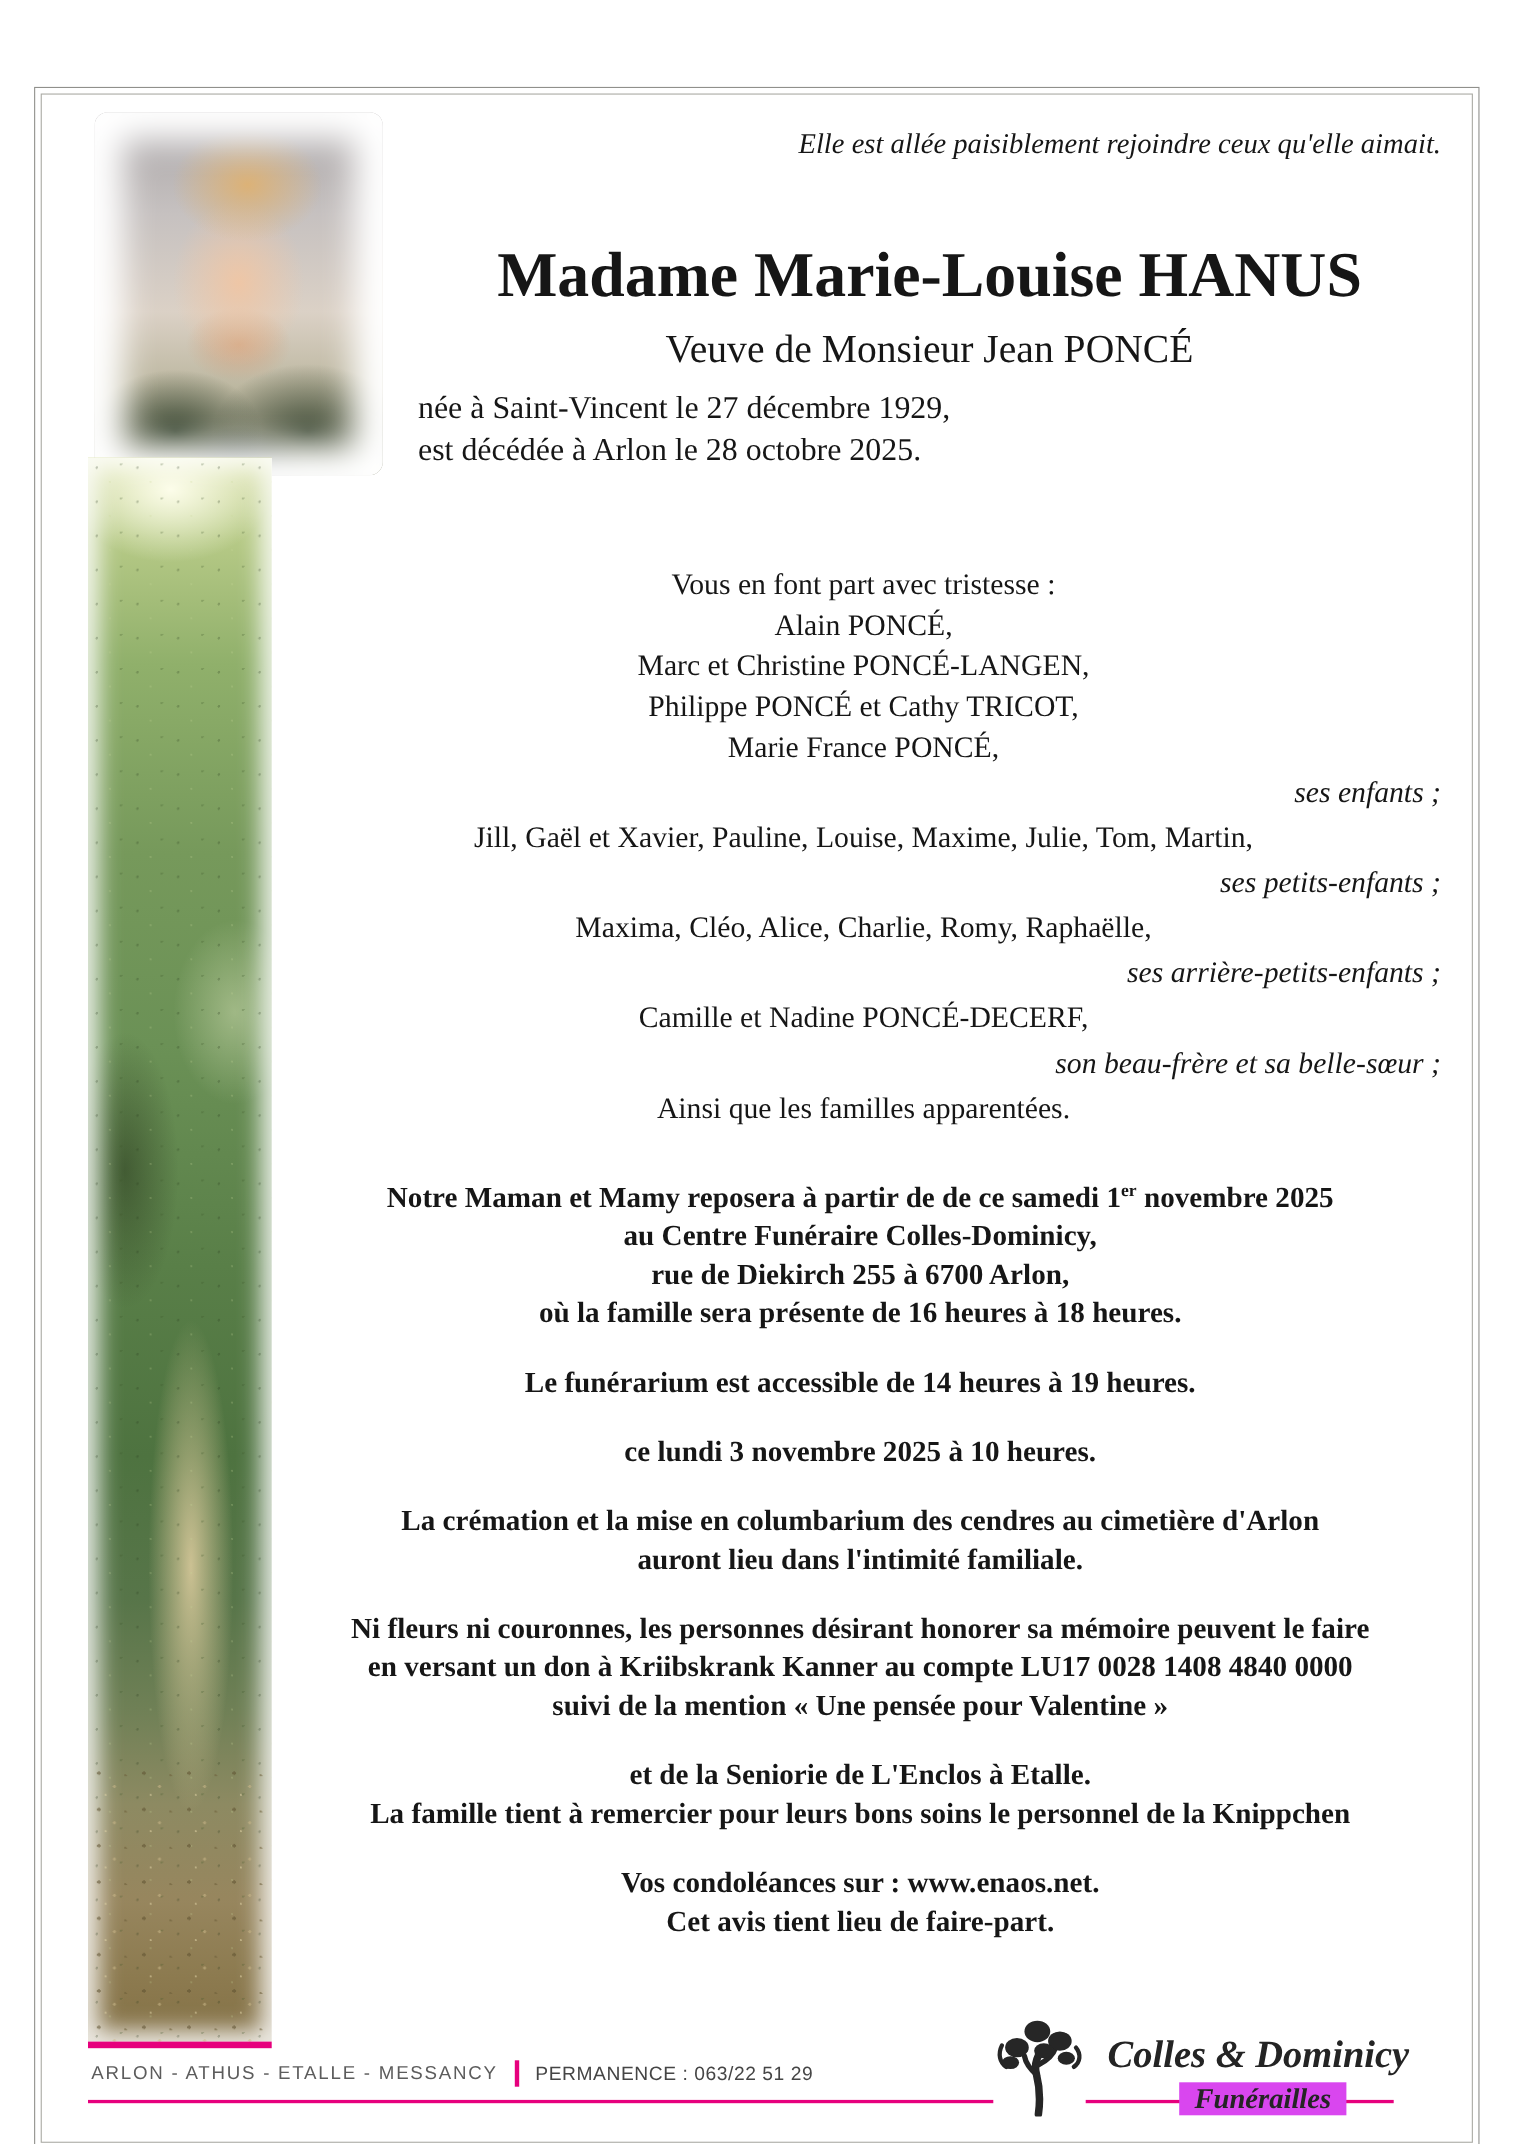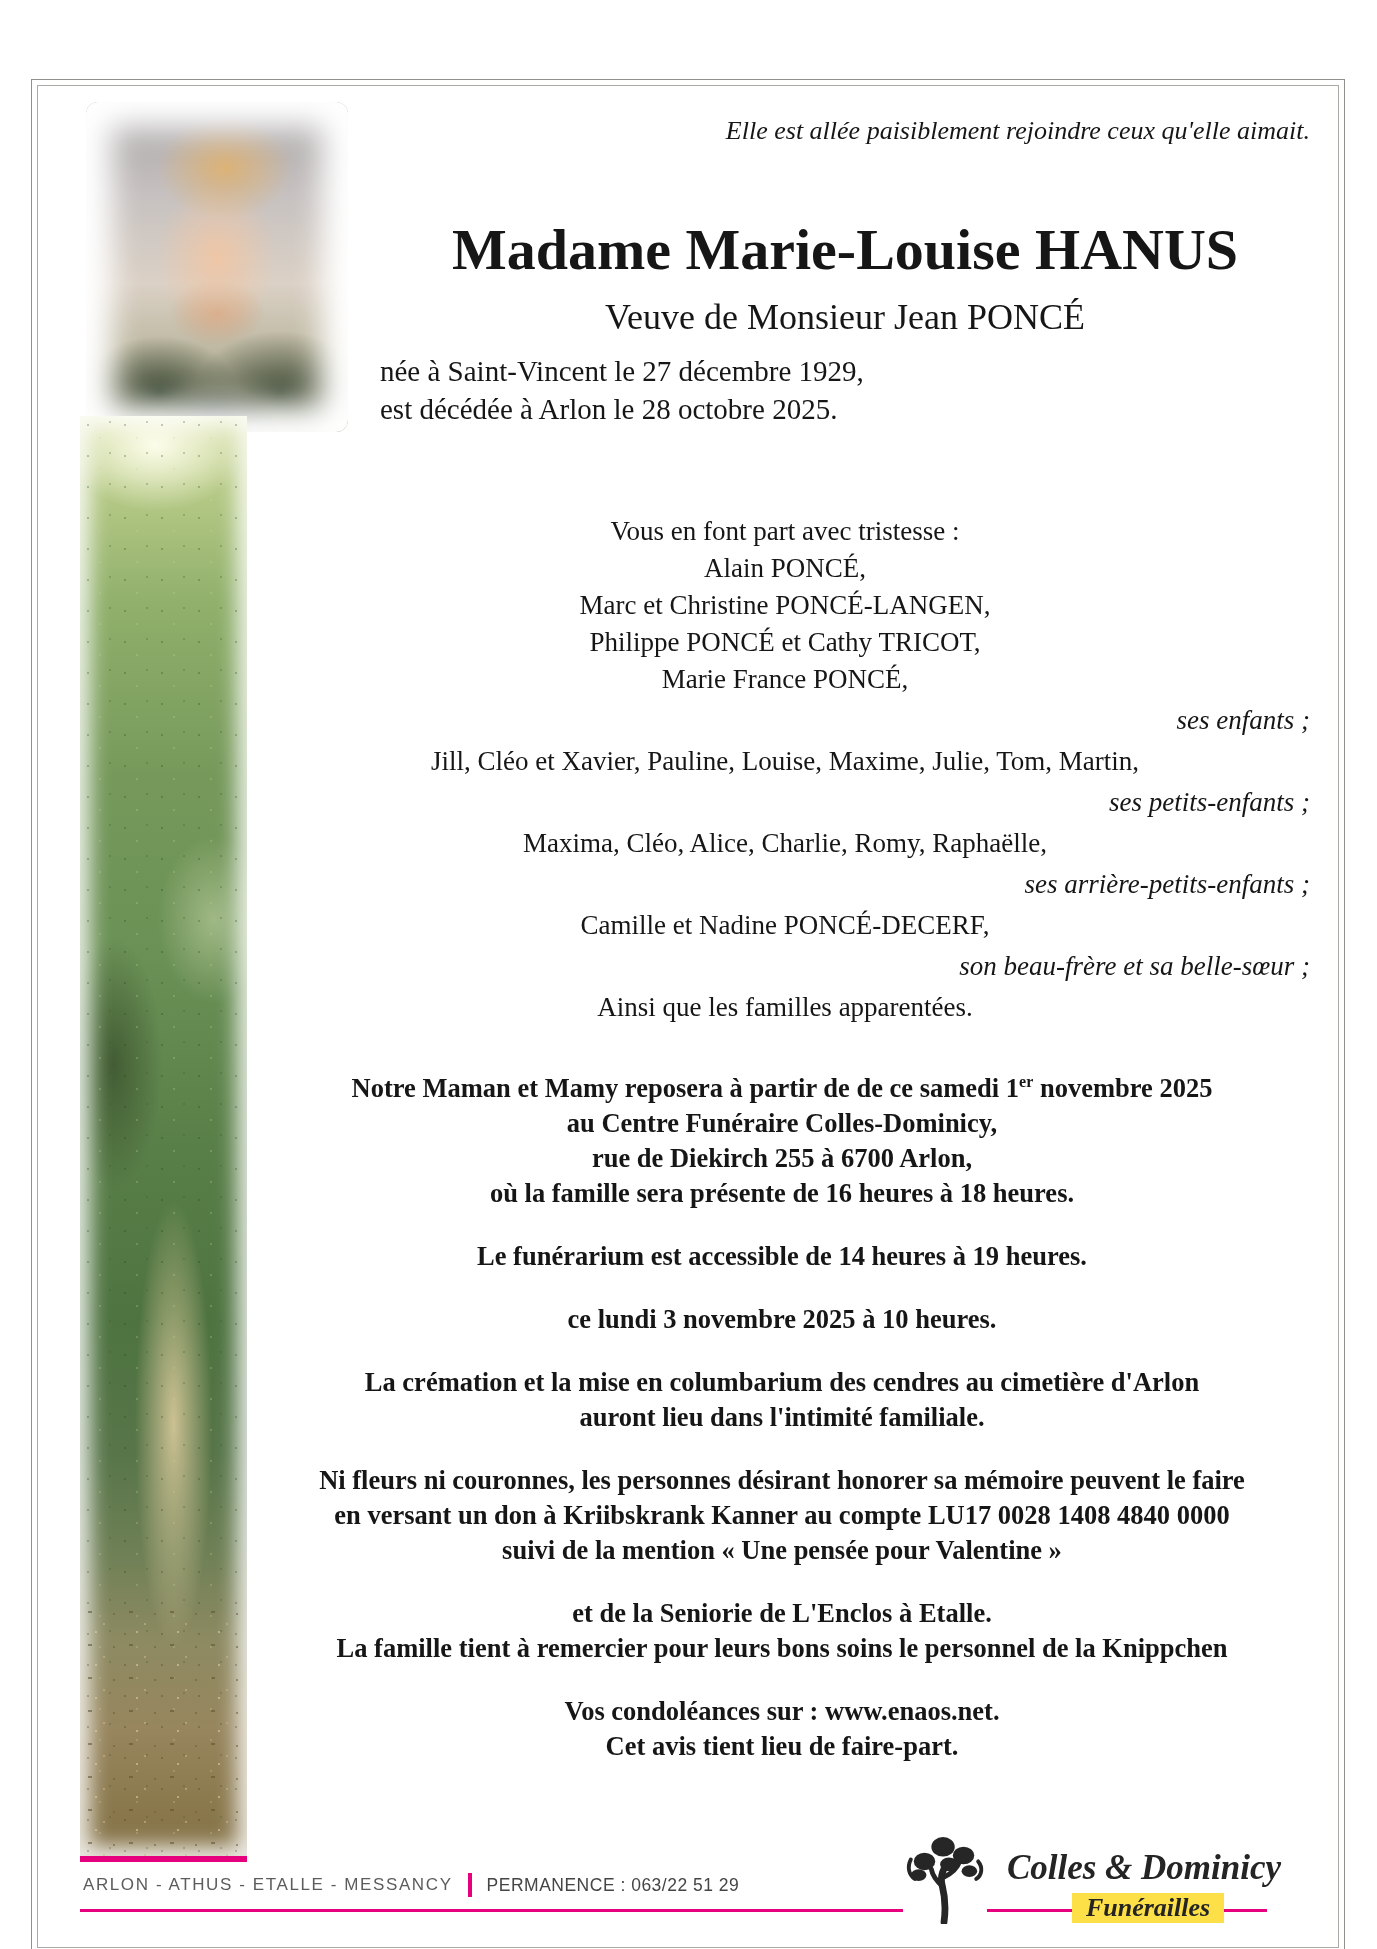--- a/index.html
+++ b/index.html
@@ -75,21 +75,21 @@
   
   .footer-info{left:83px;top:1829px;display:flex;align-items:center;gap:15px;
     font-family:"Liberation Sans","DejaVu Sans",sans-serif;white-space:nowrap;}
   .cities{font-size:17px;color:#5c5c5c;letter-spacing:1.6px;}
   .pink-sep{width:4px;height:24px;}
   .permanence{font-size:17.5px;color:#454545;letter-spacing:.5px;}
   .footer-line{left:80px;top:1865px;width:1187px;height:3px;z-index:1;}
   .tree-badge{left:903px;top:1786px;width:84px;height:96px;background:#ffffff;z-index:2;display:flex;align-items:center;justify-content:center;}
   .logo-name{left:998px;top:1804px;width:292px;text-align:center;z-index:2;
     font-style:italic;font-weight:bold;font-size:35px;white-space:nowrap;color:#242424;}
-  .logo-sub{left:1072px;top:1849px;width:152px;text-align:center;z-index:2;background:#fde047;
+  .logo-sub{left:1072px;top:1849px;width:152px;text-align:center;z-index:2;background:#d946ef;
     font-style:italic;font-weight:bold;font-size:26px;white-space:nowrap;color:#242424;padding:0 4px;box-sizing:border-box;}
 </style>
 </head>
 <body>
 
 <div id="canvas">
 
   <div class="abs border-outer"></div>
   <div class="abs border-inner"></div>
 
@@ -107,21 +107,21 @@
     <div>est décédée à Arlon le 28 octobre 2025.</div>
   </div>
 
   <div class="abs family">
     <div class="l">Vous en font part avec tristesse :</div>
     <div class="l">Alain PONCÉ,</div>
     <div class="l">Marc et Christine PONCÉ-LANGEN,</div>
     <div class="l">Philippe PONCÉ et Cathy TRICOT,</div>
     <div class="l">Marie France PONCÉ,</div>
     <div class="r">ses enfants ;</div>
-    <div class="l">Jill, Cléo et Xavier, Pauline, Louise, Maxime, Julie, Tom, Martin,</div>
+    <div class="l">Jill, Gaël et Xavier, Pauline, Louise, Maxime, Julie, Tom, Martin,</div>
     <div class="r">ses petits-enfants ;</div>
     <div class="l">Maxima, Cléo, Alice, Charlie, Romy, Raphaëlle,</div>
     <div class="r">ses arrière-petits-enfants ;</div>
     <div class="l">Camille et Nadine PONCÉ-DECERF,</div>
     <div class="r">son beau-frère et sa belle-sœur ;</div>
     <div class="l">Ainsi que les familles apparentées.</div>
   </div>
 
   <div class="abs announce">
     <div class="para">

